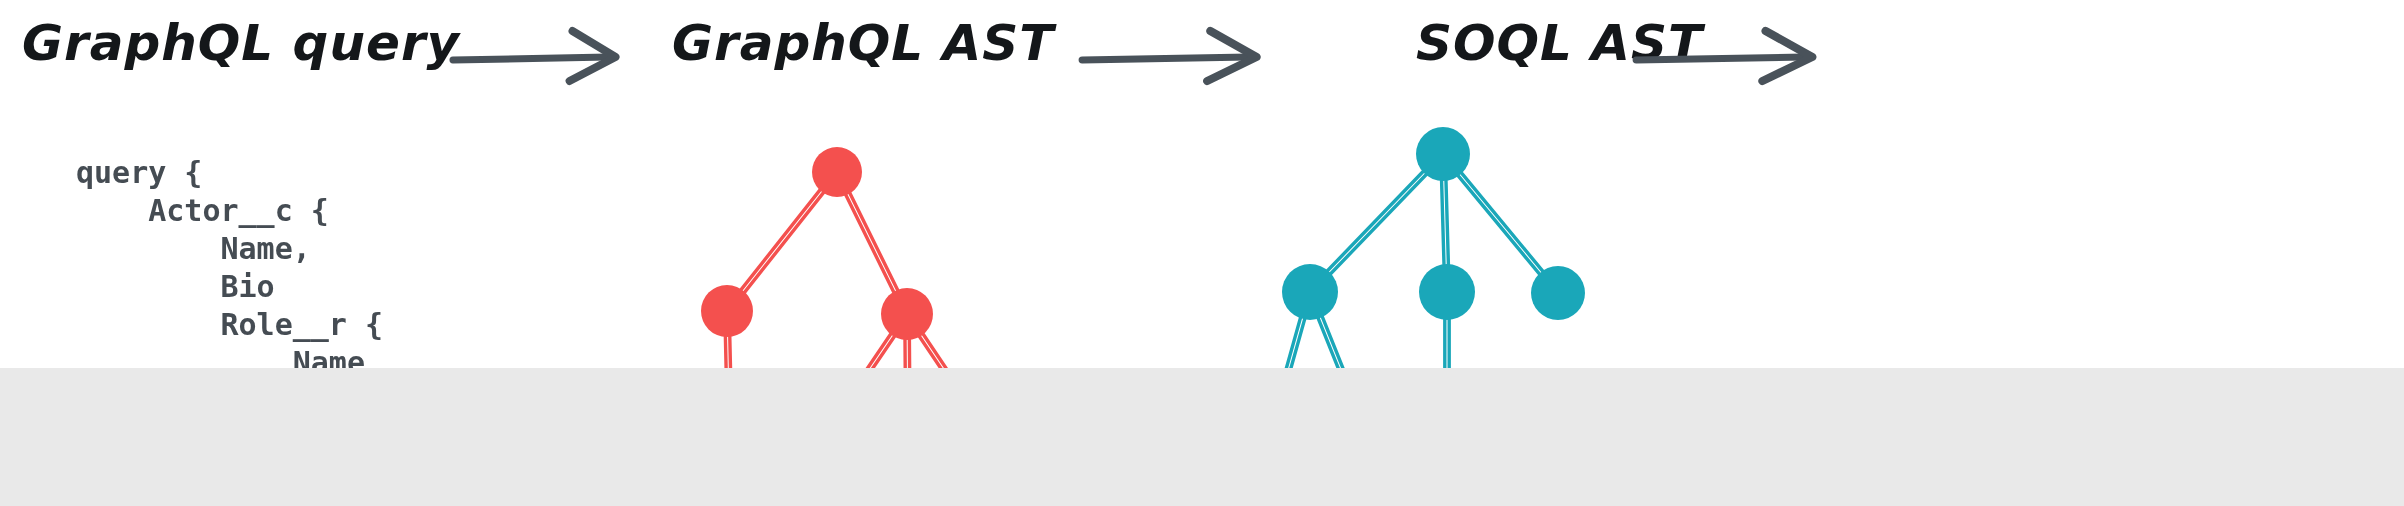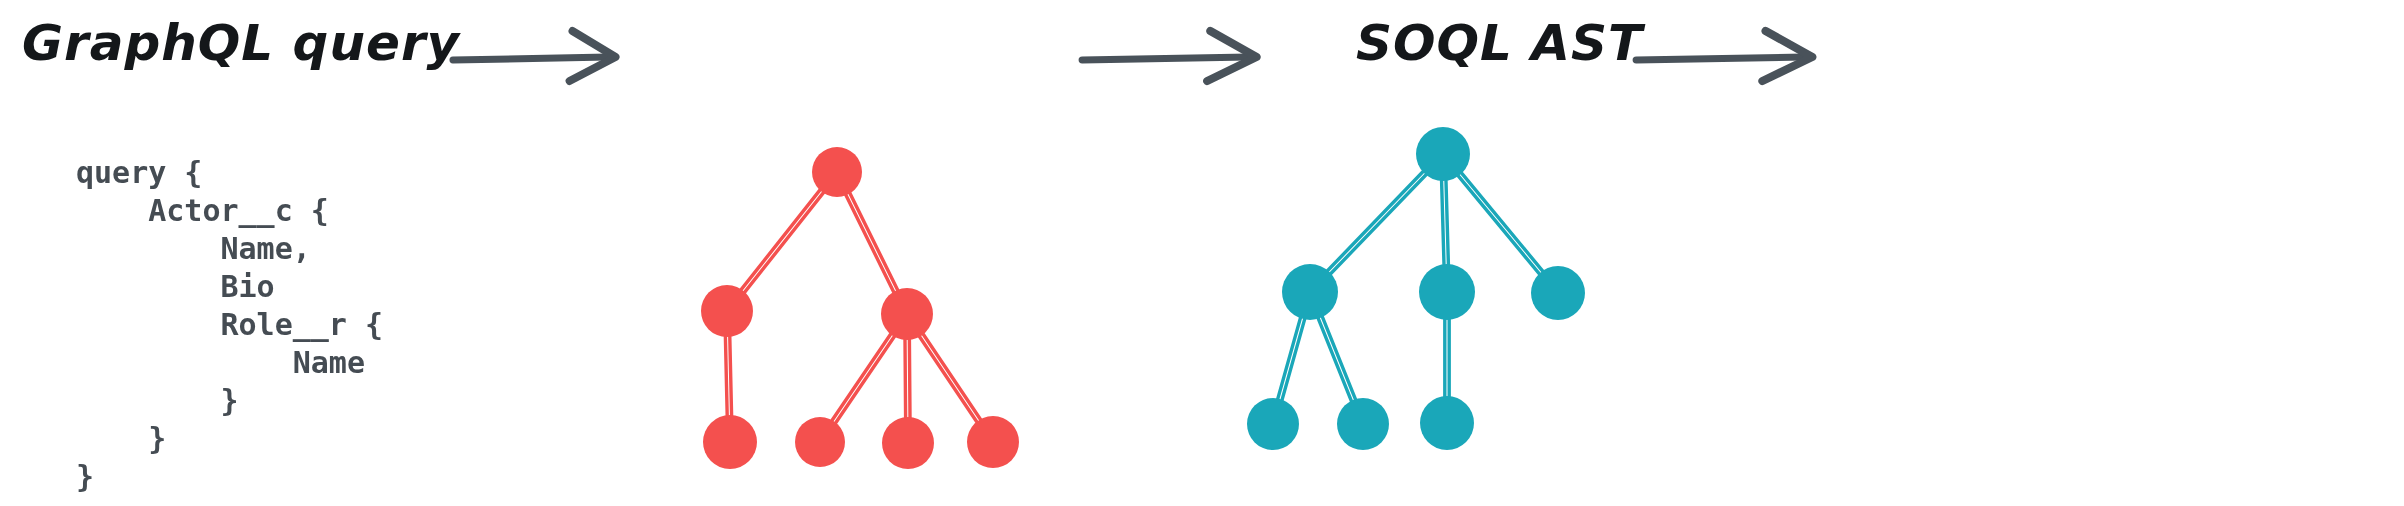--- a/index.html
+++ b/index.html
@@ -6,39 +6,39 @@
     --color-background: #ffffff;
     --color-header_text: #14171a;
     --color-arrow: #49525a;
     --color-code_text: #454c53;
   }
   * { box-sizing: border-box; }
   html, body { margin: 0; padding: 0; background: #e9e9e9; }
   .canvas {
     position: relative;
     width: 2404px;
-    height: 506px;
+    height: 368px;
     background: var(--color-background);
     overflow: hidden;
     font-family: "DejaVu Sans", sans-serif;
   }
   .stage-label {
     position: absolute;
     top: 14px;
     white-space: nowrap;
     font-family: "DejaVu Sans", sans-serif;
     font-style: italic;
     font-weight: 700;
     font-size: 50px;
     letter-spacing: 1px;
     color: var(--color-header_text);
   }
   #stage-label-0 { left: 22px; }
   #stage-label-1 { left: 672px; }
-  #stage-label-2 { left: 1356px; }
+  #stage-label-2 { left: 1416px; }
   #stage-label-3 { left: 1860px; }
   .flow-arrow {
     position: absolute;
     top: 26px;
     height: 62px;
   }
   #flow-arrow-1 { left: 448px;  width: 196px; }
   #flow-arrow-2 { left: 1077px; width: 210px; }
   #flow-arrow-3 { left: 1631px; width: 212px; }
   .flow-arrow svg { width: 100%; height: 100%; display: block; }
@@ -69,20 +69,21 @@
 
   <div class="stage-label" id="stage-label-0">GraphQL query</div>
 
   <div class="flow-arrow" id="flow-arrow-1">
     <svg viewBox="0 0 200 62" preserveAspectRatio="none">
       <path class="shaft" d="M5,34 L163,31"></path>
       <polyline class="chevron" points="127,5 171,31 124,55"></polyline>
     </svg>
   </div>
 
+  <div class="stage-label" id="stage-label-1">GraphQL AST</div>
 
   <div class="flow-arrow" id="flow-arrow-2">
     <svg viewBox="0 0 200 62" preserveAspectRatio="none">
       <path class="shaft" d="M5,34 L163,31"></path>
       <polyline class="chevron" points="127,5 171,31 124,55"></polyline>
     </svg>
   </div>
 
   <div class="stage-label" id="stage-label-2">SOQL AST</div>
 

